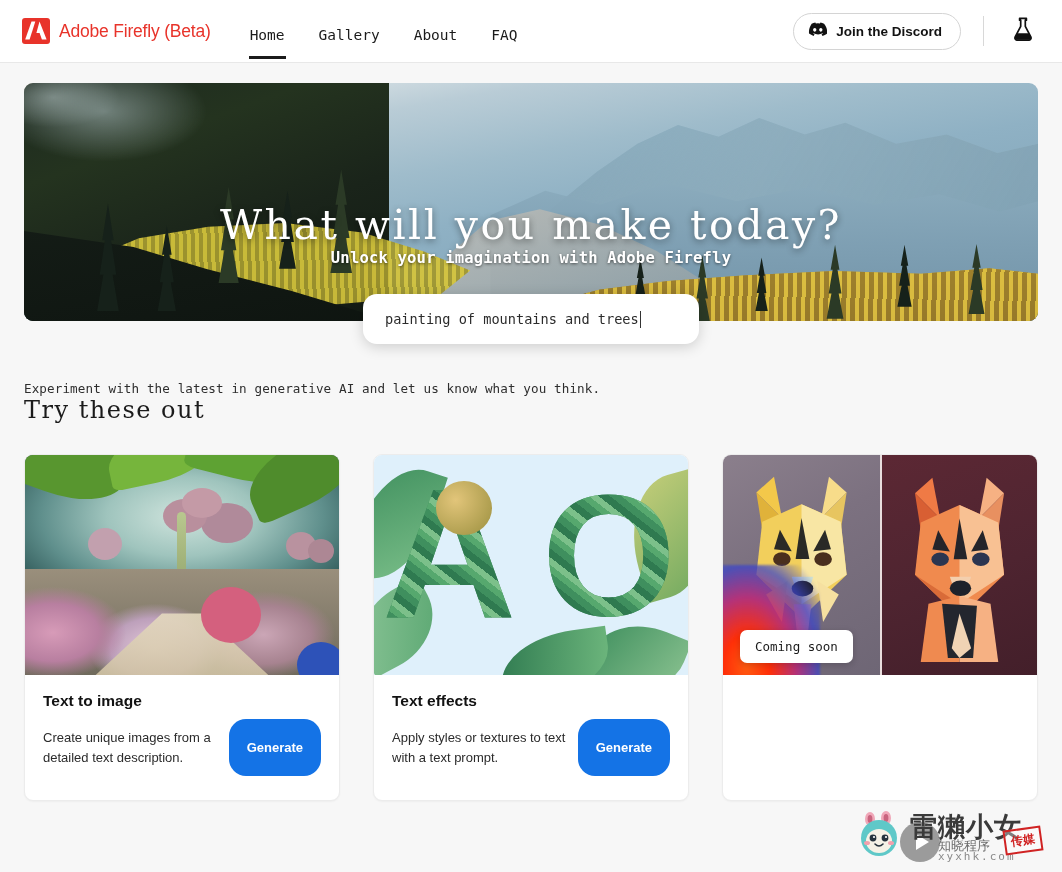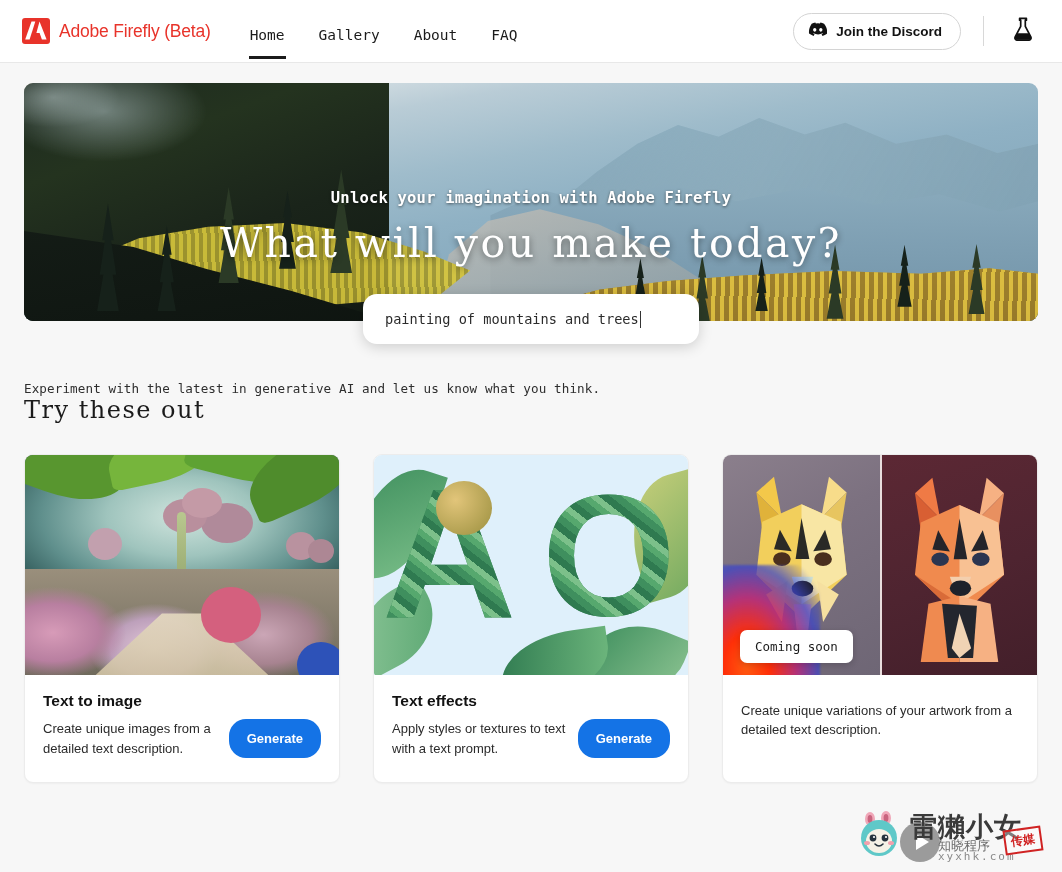--- a/index.html
+++ b/index.html
@@ -329,21 +329,21 @@
     max-width: 196px;
   }
   .card-desc.wide { max-width: 100%; }
   .gen-btn {
     background: #1473e6;
     color: #ffffff;
     font-size: 13px;
     font-weight: bold;
     border: none;
     border-radius: 17px;
-    padding: 12px 18px;
+    padding: 21px 18px;
     cursor: pointer;
     white-space: nowrap;
     flex: 0 0 auto;
   }
 
   
   #art-garden { position:absolute; inset:0;
     background:
       radial-gradient(ellipse 60% 45% at 50% 28%, #cfe4dd 0%, #9fc4bd 40%, #5f8f8c 75%, #36605f 100%);
   }
@@ -534,22 +534,22 @@
     <div class="tree dark" style="left:25%; width:20px; height:78px; bottom:22%;"></div>
     <div class="tree mid" style="left:30%; width:26px; height:104px; bottom:20%;"></div>
     <div class="tree dark" style="left:60%; width:16px; height:58px; bottom:2%;"></div>
     <div class="tree mid" style="left:66%; width:18px; height:66px; bottom:0%;"></div>
     <div class="tree dark" style="left:72%; width:15px; height:54px; bottom:4%;"></div>
     <div class="tree mid" style="left:79%; width:20px; height:74px; bottom:1%;"></div>
     <div class="tree dark" style="left:86%; width:17px; height:62px; bottom:6%;"></div>
     <div class="tree mid" style="left:93%; width:19px; height:70px; bottom:3%;"></div>
 
     <div id="hero-text">
+      <div id="hero-title">What will you make today?</div>
       <div id="hero-kicker">Unlock your imagination with Adobe Firefly</div>
-      <div id="hero-title">What will you make today?</div>
     </div>
   </div>
 
   <div id="prompt-box" title="Describe what you want to create">
     <span id="prompt-text">painting of mountains and trees</span>
     <span id="prompt-caret"></span>
   </div>
 </div>
 
 <div id="section">
@@ -656,23 +656,20 @@
             <polygon points="48,150 80,142 80,210 40,210" fill="#ef8a50"></polygon>
             <polygon points="80,142 112,150 120,210 80,210" fill="#f6b183"></polygon>
             <polygon points="62,150 98,152 94,206 68,206" fill="#23262e"></polygon>
             <polygon points="80,160 92,196 80,206 72,196" fill="#f0d3b4"></polygon>
           </svg>
         </div>
       </div>
       <div id="coming-soon">Coming soon</div>
     </div>
     <div class="card-body">
-      <div class="card-row">
-        <div class="card-desc wide">Create unique variations of your artwork from a detailed text description.</div>
-      </div>
     </div>
   </div>
 </div>
 
 <div id="watermark">
   <svg id="wm-mascot" viewBox="0 0 50 50">
     <ellipse cx="14" cy="9" rx="5" ry="7" fill="#f0a7b8"></ellipse>
     <ellipse cx="30" cy="8" rx="5" ry="7" fill="#f0a7b8"></ellipse>
     <ellipse cx="14" cy="9" rx="2.4" ry="4" fill="#c9647e"></ellipse>
     <ellipse cx="30" cy="8" rx="2.4" ry="4" fill="#c9647e"></ellipse>

